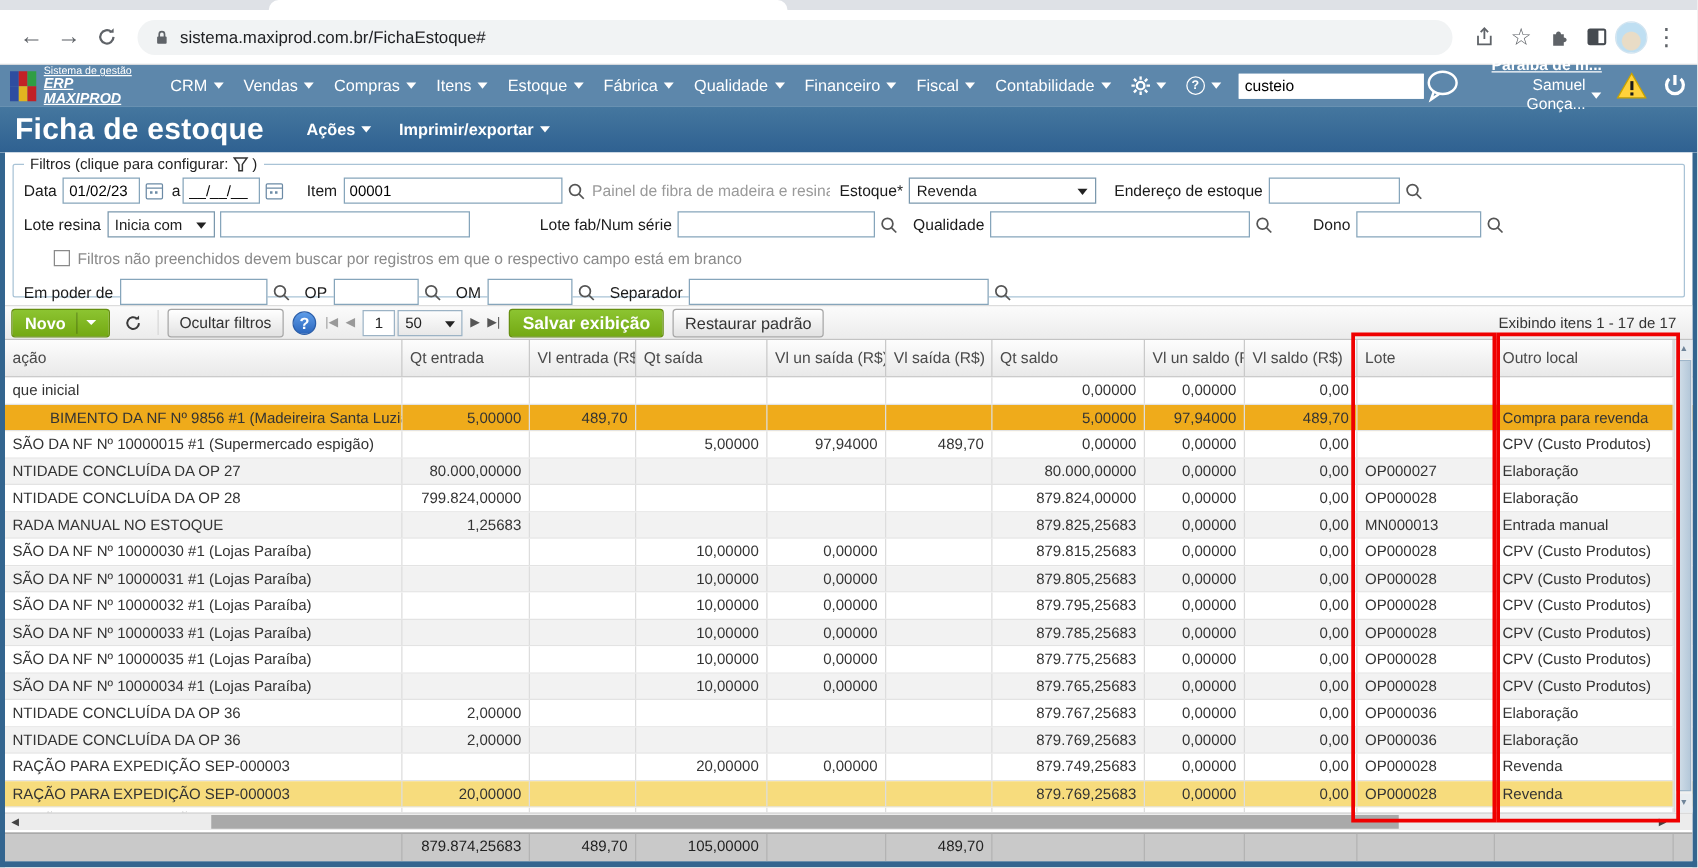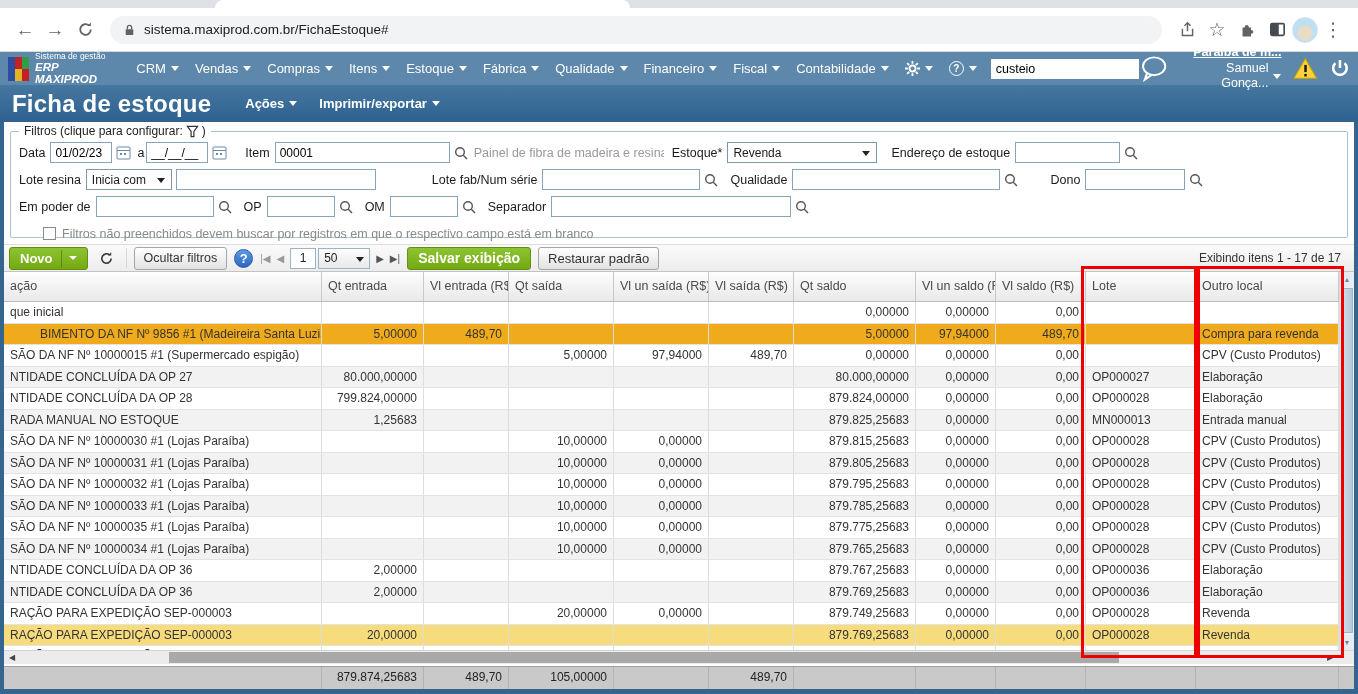--- a/index.html
+++ b/index.html
@@ -17,21 +17,21 @@
              padding:0 14px; margin:0 10px; gap:9px; min-width:0; }
   .urltext { font-size:13.5px; color:#202124; white-space:nowrap; overflow:hidden; }
   .avatar { width:26px; height:26px; border-radius:50%;
             background: radial-gradient(circle at 50% 62%, #e9dcc6 0 7px, #bfdff2 8px); border:1px solid #d2e4f0; }
 
   
   .navbar { height:33px; background:#5d87ab; display:flex; align-items:center; padding:0 8px; color:#fff; }
   .logo { display:flex; align-items:center; gap:6px; margin-right:10px; }
   .mosaic { width:21px; height:24px; display:grid; grid-template-columns:7px 7px 7px; grid-template-rows:12px 12px; }
   .mosaic i { display:block; }
-  .logotxt { line-height:1.05; }
+  .logotxt { line-height:1.05;text-decoration:underline; }
   .logotxt .l1 { font-size:8.5px; }
   .logotxt .l2 { font-size:11.5px; font-weight:700; font-style:italic; }
   .nav-item { display:flex; align-items:center; padding:0 8px; font-size:13px; cursor:default; white-space:nowrap; }
   .car { display:inline-block; width:0; height:0; border:4px solid transparent; border-top:5px solid #fff; margin-left:5px; position:relative; top:2px; }
   .navsearch { width:148px; height:20px; border:1px solid #fff; font-size:12.5px; padding:0 4px; margin-left:6px; font-family:inherit; }
   .helpcirc { width:15px; height:15px; border:1.5px solid #fff; border-radius:50%; font-size:10px; font-weight:700;
               display:flex; align-items:center; justify-content:center; }
   .navright { margin-left:auto; display:flex; align-items:center; gap:12px; }
   .account { text-align:right; line-height:1.25; }
   .account .lnk { font-size:12.5px; text-decoration:underline; font-weight:700; }
@@ -349,20 +349,25 @@
           <label style="margin-left:28px">Dono</label>
           <input class="tin" style="width: 100px;">
           <span class="ico">
             <svg width="14" height="14" viewBox="0 0 14 14">
                 <circle cx="6" cy="6" r="4.3" fill="none" stroke="#555" stroke-width="1.4"></circle>
                 <path d="M9.3 9.3 13 13" stroke="#555" stroke-width="1.4"></path>
               </svg>
           </span>
         </div>
 
+        <div class="frow cbrow">
+          <span class="cbx"></span>
+          <span>Filtros não preenchidos devem buscar por registros em que o respectivo campo está em branco</span>
+        </div>
+
         <div class="frow">
           <label>Em poder de</label>
           <input class="tin" style="width: 118px;">
           <span class="ico">
             <svg width="14" height="14" viewBox="0 0 14 14">
                 <circle cx="6" cy="6" r="4.3" fill="none" stroke="#555" stroke-width="1.4"></circle>
                 <path d="M9.3 9.3 13 13" stroke="#555" stroke-width="1.4"></path>
               </svg>
           </span>
           <label style="margin-left:8px">OP</label>
@@ -382,25 +387,20 @@
               </svg>
           </span>
           <label style="margin-left:8px">Separador</label>
           <input class="tin" style="width: 240px;">
           <span class="ico">
             <svg width="14" height="14" viewBox="0 0 14 14">
                 <circle cx="6" cy="6" r="4.3" fill="none" stroke="#555" stroke-width="1.4"></circle>
                 <path d="M9.3 9.3 13 13" stroke="#555" stroke-width="1.4"></path>
               </svg>
           </span>
-        </div>
-
-        <div class="frow cbrow">
-          <span class="cbx"></span>
-          <span>Filtros não preenchidos devem buscar por registros em que o respectivo campo está em branco</span>
         </div>
       </fieldset>
     </div>
 
     <div class="gtoolbar">
       <div class="btn-green novo">
         <span>Novo</span>
         <span class="splitbar"></span>
         <span class="car"></span>
       </div>

